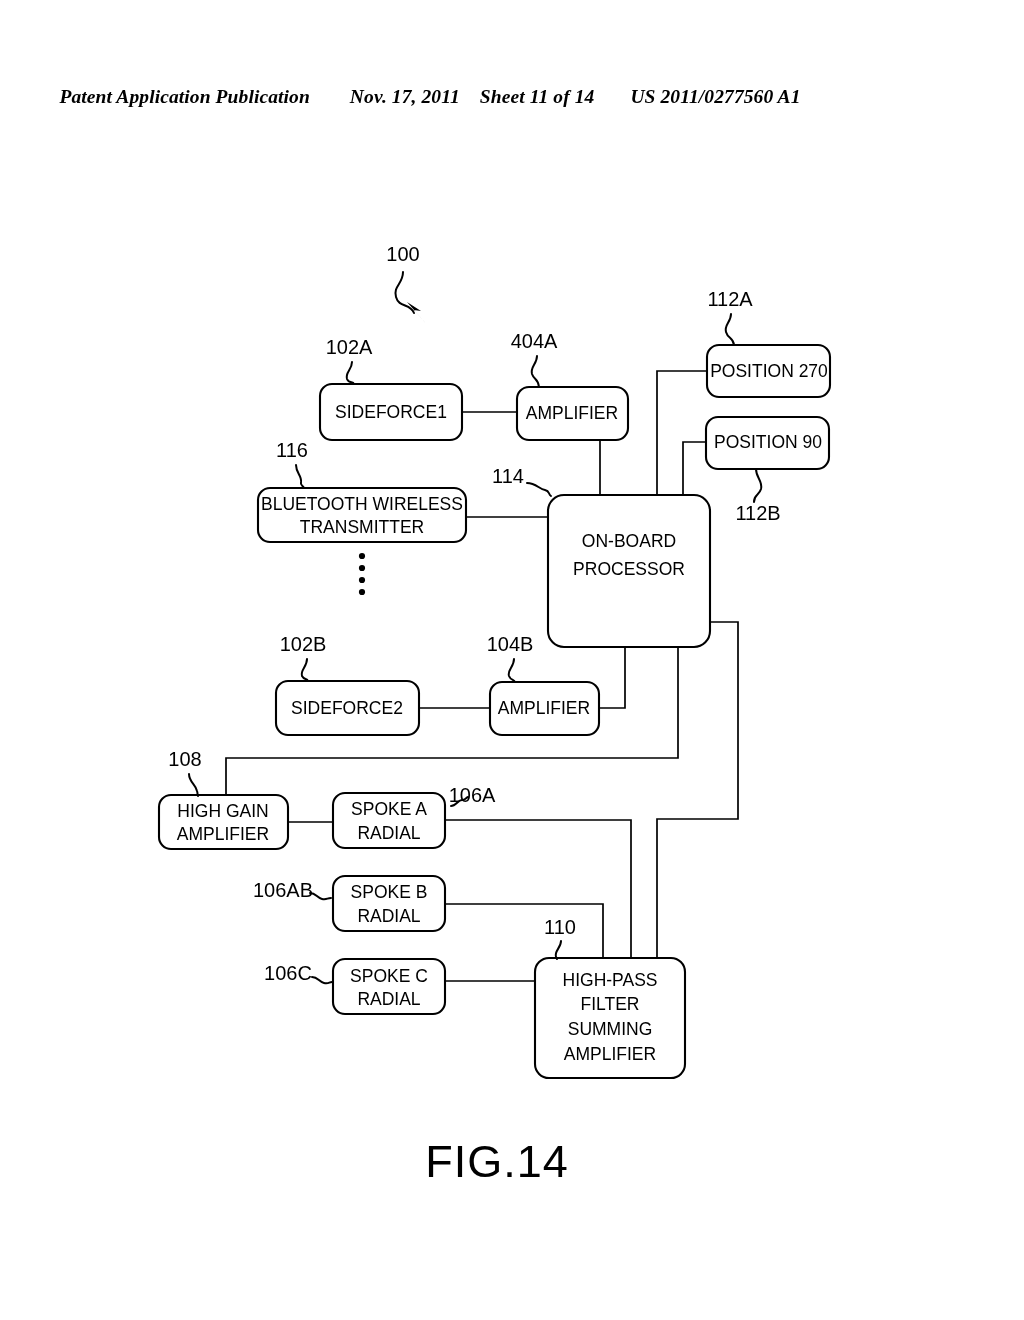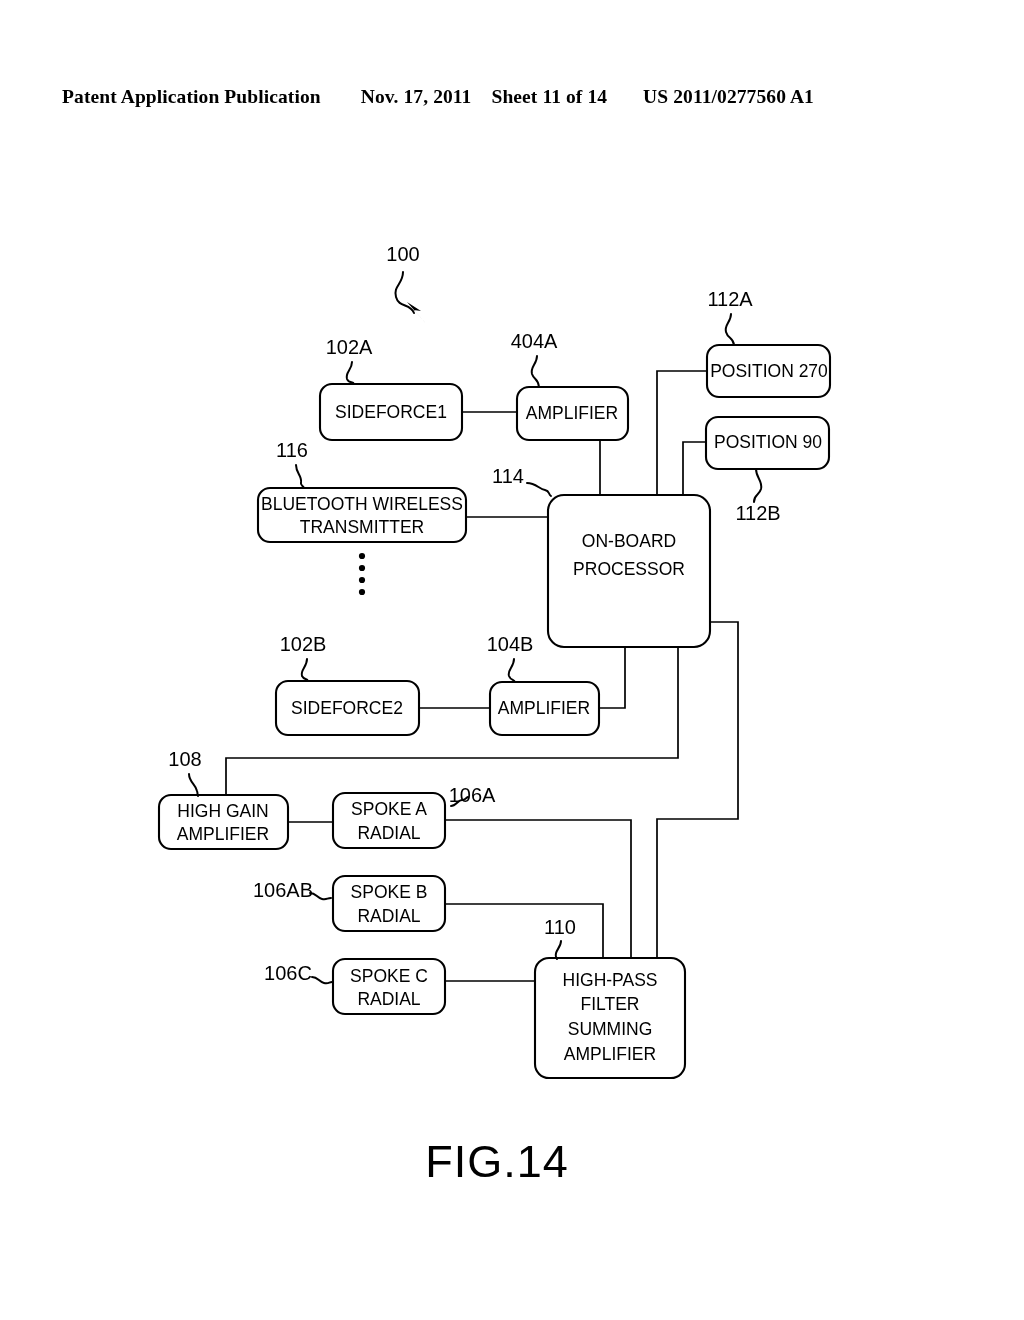--- a/index.html
+++ b/index.html
@@ -18,28 +18,29 @@
   }
   .page {
     position: relative;
     width: 1024px;
     height: 1320px;
     background: #ffffff;
   }
   .pub-header {
     position: absolute;
     top: 86px;
-    left: 12px;
+    left: 4px;
     width: 852px;
     text-align: center;
     font-family: "Liberation Serif", serif;
     font-weight: bold;
     font-size: 19.5px;
     letter-spacing: 0.1px;
     white-space: nowrap;
+    font-style: italic;
   }
   .pub-header .seg { display: inline-block; }
   .pub-header .gap-lg { display: inline-block; width: 30px; }
   .pub-header .gap-sm { display: inline-block; width: 10px; }
   .pub-header .gap-md { display: inline-block; width: 26px; }
 
   svg.figure {
     position: absolute;
     top: 0;
     left: 0;

